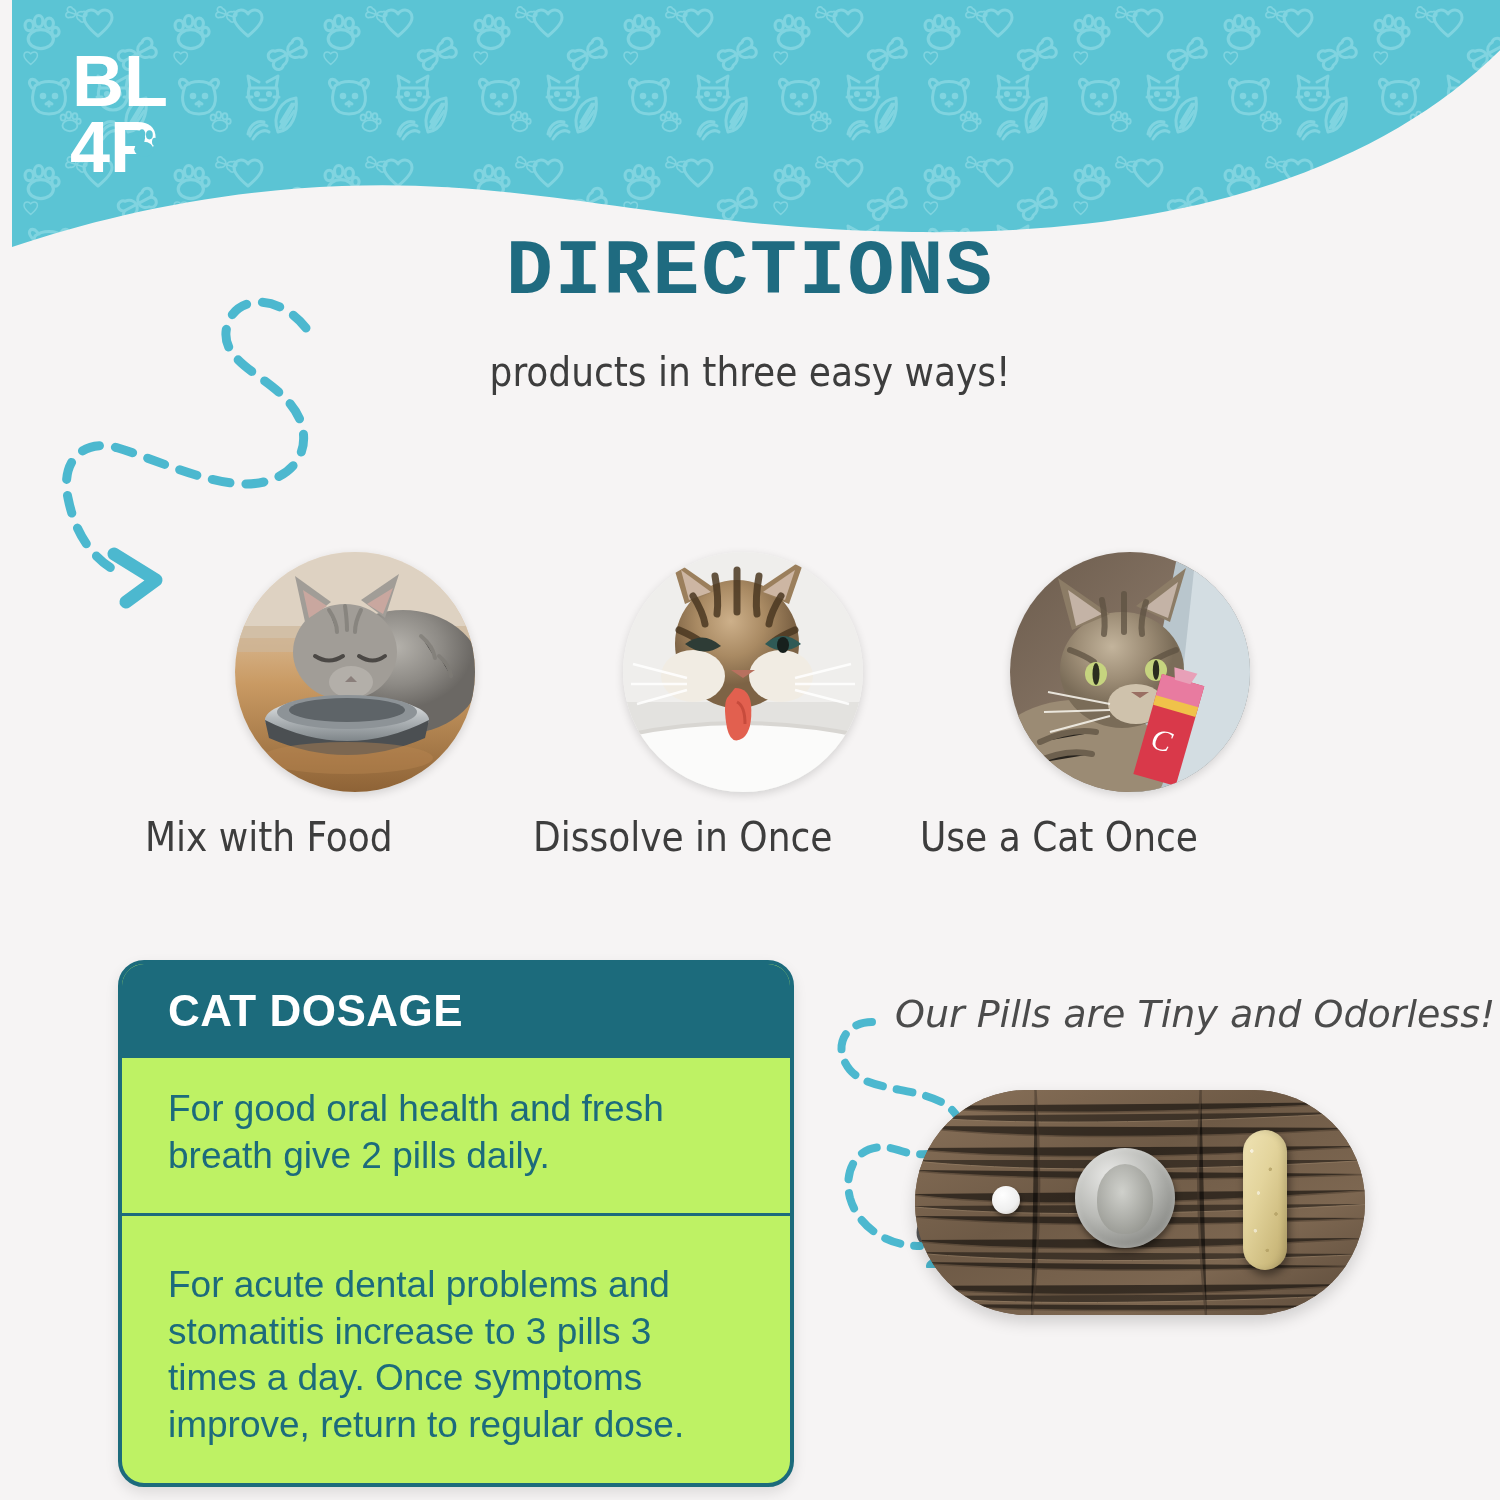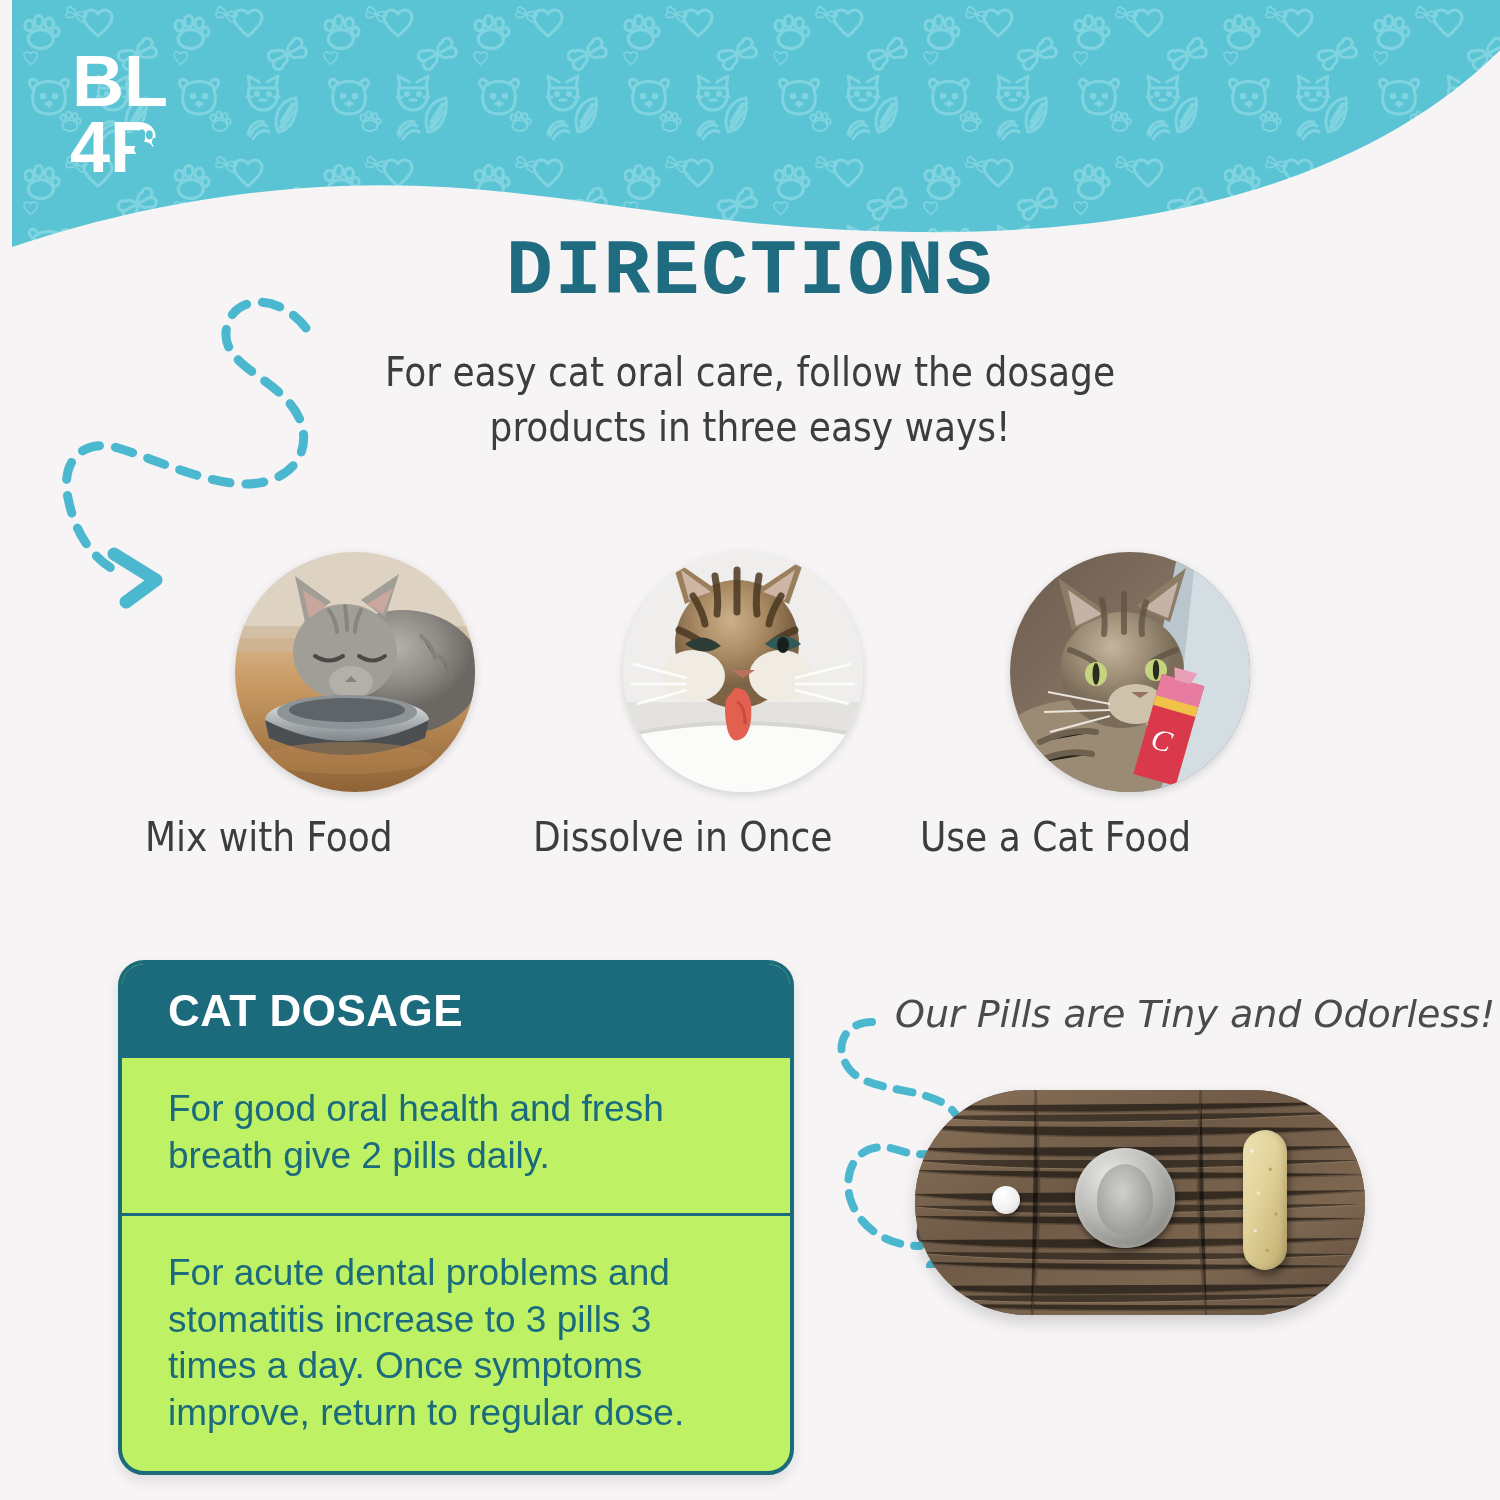--- a/index.html
+++ b/index.html
@@ -89,21 +89,21 @@
     background:#1c6b7c;color:#ffffff;
     padding:22px 0 22px 46px;
     font-size:44px;font-weight:bold;letter-spacing:.5px;
   }
   .dose-row{
     padding:28px 44px 34px 46px;
     color:#1c6b7c;
     font-size:37px;line-height:1.26;
     font-family:Liberation Sans, sans-serif;font-stretch:condensed;
   }
-  .dose-row.divider{border-top:3px solid #1c6b7c;padding-top:34px;}
+  .dose-row.divider{border-top:3px solid #1c6b7c;padding-top:46px;}
 
   
   .pills-caption{
     position:absolute;left:895px;top:992px;
     font-size:38px;font-style:italic;color:#4b4b4b;
     font-family:"DejaVu Sans", sans-serif;
     white-space:nowrap;
   }
   .board{
     position:absolute;left:915px;top:1090px;width:450px;height:225px;
@@ -238,21 +238,20 @@
           <ellipse cx="23.5" cy="6.5" rx="4.6" ry="6.2"></ellipse>
           <ellipse cx="31" cy="16" rx="4" ry="5.4"></ellipse>
         </g>
       </svg>
     </div>
   </div>
 
   <div class="title">DIRECTIONS</div>
 
   <div class="subtitle">
-    <div>For easy cat oral care, follow the dosage</div>
     <div>products in three easy ways!</div>
   </div>
 
   <svg class="arrow-left" viewBox="0 0 290 330">
     <g fill="none" stroke="#4cb8cf" stroke-width="9" stroke-linecap="round" stroke-dasharray="18 16">
       <path d="M258,40 C230,4 182,6 178,44 C175,80 236,92 252,132 C266,168 238,196 198,196
                C158,196 104,170 70,160 C36,150 12,172 20,210 C28,250 48,274 74,286"></path>
     </g>
     <path d="M66,266 L108,292 L78,314" fill="none" stroke="#4cb8cf" stroke-width="13" stroke-linecap="round" stroke-linejoin="round"></path>
   </svg>
@@ -430,21 +429,21 @@
 
           <g transform="translate(152,122) rotate(16)">
             <path d="M0,0 h44 v104 h-44 Z" fill="#d9394a"></path>
             <path d="M0,0 h44 v26 h-44 Z" fill="#e87ba0"></path>
             <path d="M0,22 h44 v10 h-44 Z" fill="#f0c24a"></path>
             <path d="M10,-10 h24 l-4,12 h-16 Z" fill="#e8a0b8"></path>
             <text x="8" y="74" font-family="Liberation Serif, serif" font-size="30" fill="#ffffff" font-style="italic">C</text>
           </g>
         </svg>
       </div>
-      <div class="way-label">Use a Cat Food</div>
+      <div class="way-label">Use a Cat Once</div>
     </div>
   </div>
 
   <div class="dose-card">
     <div class="dose-head">CAT DOSAGE</div>
     <div class="dose-row">For good oral health and fresh breath give 2 pills daily.</div>
     <div class="dose-row divider">For acute dental problems and stomatitis increase to 3 pills 3 times a day. Once symptoms improve, return to regular dose.</div>
   </div>
 
   <div class="pills-caption">Our Pills are Tiny and Odorless!</div>

